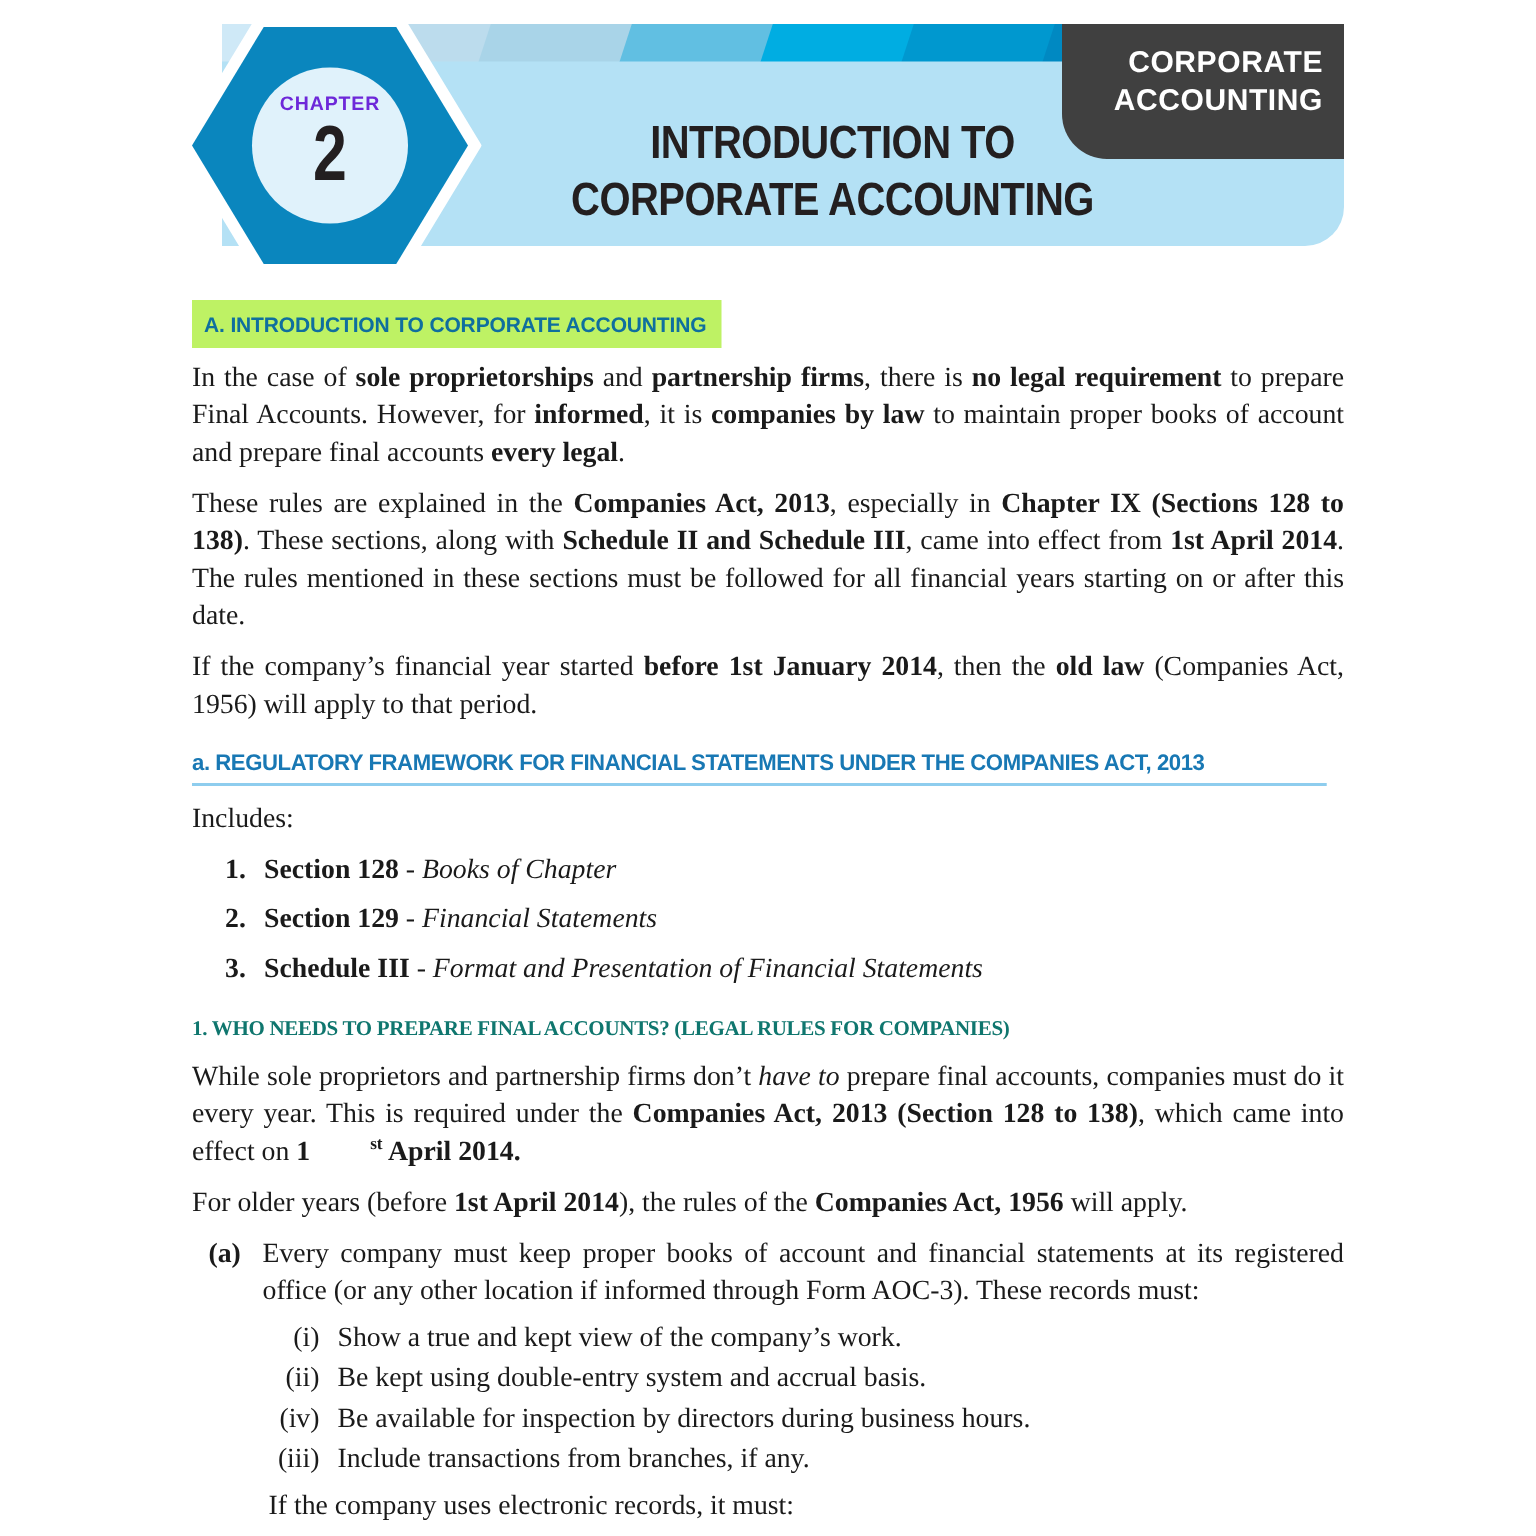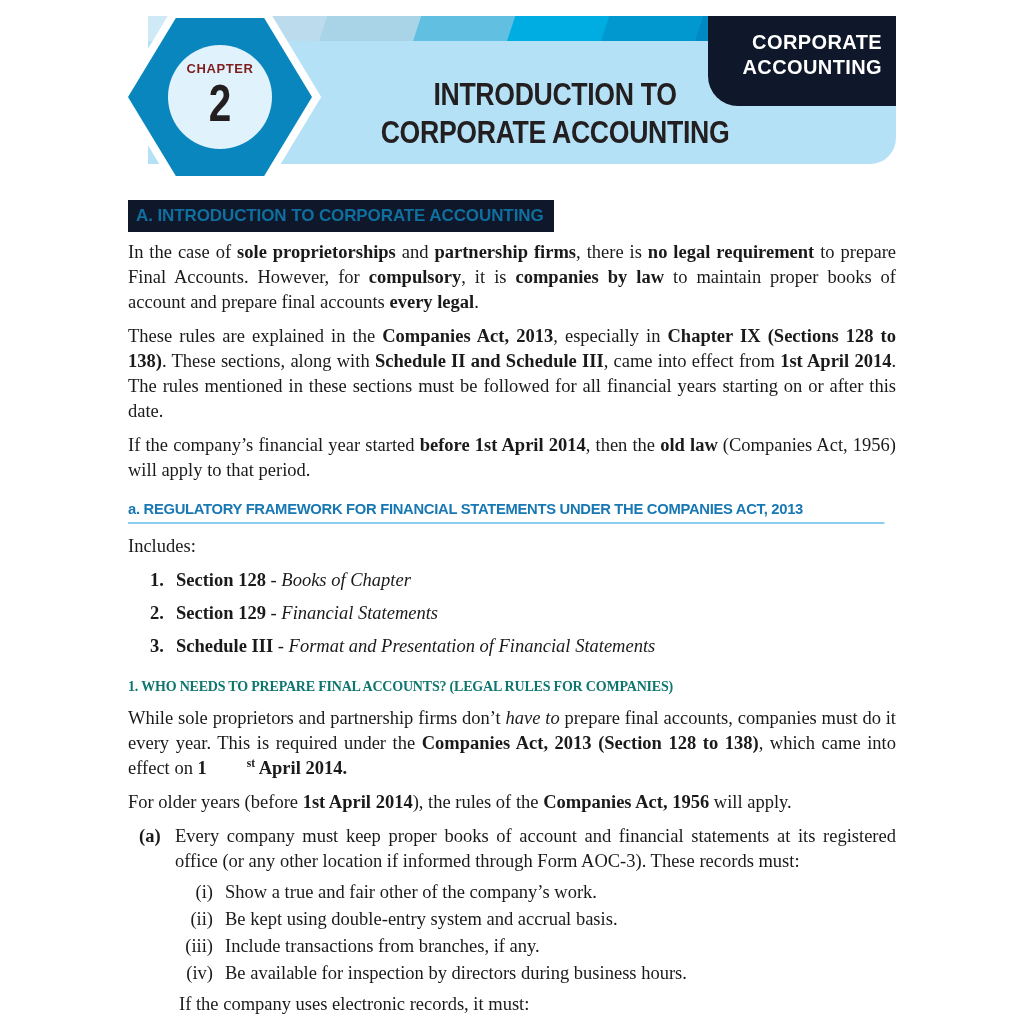--- a/index.html
+++ b/index.html
@@ -53,21 +53,21 @@
     border-bottom-right-radius: 26px;
   }
 
   
   .corner-panel {
     position: absolute;
     right: 128px;
     top: 16px;
     width: 188px;
     height: 90px;
-    background: #0f172a;
+    background: #404040;
     border-bottom-left-radius: 30px;
   }
   .corner-panel-label {
     position: absolute;
     right: 14px;
     top: 14px;
     width: 160px;
     text-align: right;
     font-family: "Liberation Sans", sans-serif;
     font-weight: bold;
@@ -128,21 +128,21 @@
   .hex-chapter-word {
     position: absolute;
     left: 0;
     top: 43px;
     width: 184px;
     text-align: center;
     font-family: "Liberation Sans", sans-serif;
     font-weight: bold;
     font-size: 13px;
     letter-spacing: 0.6px;
-    color: #7f1d1d;
+    color: #6d28d9;
   }
   .hex-chapter-num {
     position: absolute;
     left: 0;
     top: 56px;
     width: 184px;
     text-align: center;
     font-family: "Liberation Sans", sans-serif;
     font-weight: bold;
     font-size: 52px;
@@ -156,25 +156,25 @@
   .content {
     position: absolute;
     left: 128px;
     top: 200px;
     width: 768px;
   }
 
   
   .head-a {
     display: inline-block;
-    background: #0f172a;
+    background: #bef264;
     color: #0f6f9e;
     font-family: "Liberation Sans", sans-serif;
     font-weight: bold;
-    font-size: 17px;
+    font-size: 14px;
     line-height: 22px;
     letter-spacing: -0.1px;
     padding: 5px 10px 5px 8px;
     margin: 0 0 8px 0;
   }
 
   
   .head-sub {
     color: #1878b4;
     font-family: "Liberation Sans", sans-serif;
@@ -322,25 +322,25 @@
     <div class="hex-circle"></div>
     <div class="hex-chapter-word">CHAPTER</div>
     <div class="hex-chapter-num">2</div>
   </div>
 </div>
 
 <div class="content">
 
   <div class="head-a">A. INTRODUCTION TO CORPORATE ACCOUNTING</div>
 
-  <p class="body"><span>In the case of </span><b>sole proprietorships</b><span> and </span><b>partnership firms</b><span>, there is </span><b>no legal requirement</b><span> to prepare Final Accounts. However, for </span><b>compulsory</b><span>, it is </span><b>companies by law</b><span> to maintain proper books of account and prepare final accounts </span><b>every legal</b><span>.</span></p>
+  <p class="body"><span>In the case of </span><b>sole proprietorships</b><span> and </span><b>partnership firms</b><span>, there is </span><b>no legal requirement</b><span> to prepare Final Accounts. However, for </span><b>informed</b><span>, it is </span><b>companies by law</b><span> to maintain proper books of account and prepare final accounts </span><b>every legal</b><span>.</span></p>
 
   <p class="body"><span>These rules are explained in the </span><b>Companies Act, 2013</b><span>, especially in </span><b>Chapter IX (Sections 128 to 138)</b><span>. These sections, along with </span><b>Schedule II and Schedule III</b><span>, came into effect from </span><b>1st April 2014</b><span>. The rules mentioned in these sections must be followed for all financial years starting on or after this date.</span></p>
 
-  <p class="body"><span>If the company’s financial year started </span><b>before 1st April 2014</b><span>, then the </span><b>old law</b><span> (Companies Act, 1956) will apply to that period.</span></p>
+  <p class="body"><span>If the company’s financial year started </span><b>before 1st January 2014</b><span>, then the </span><b>old law</b><span> (Companies Act, 1956) will apply to that period.</span></p>
 
   <div class="head-sub">a. REGULATORY FRAMEWORK FOR FINANCIAL STATEMENTS UNDER THE COMPANIES ACT, 2013</div>
 
   <p class="body">Includes:</p>
 
   <ul class="dec-list">
     <li><span class="marker">1.</span><b>Section 128</b><span> - </span><i>Books of Chapter</i></li>
     <li><span class="marker">2.</span><b>Section 129</b><span> - </span><i>Financial Statements</i></li>
     <li><span class="marker">3.</span><b>Schedule III</b><span> - </span><i>Format and Presentation of Financial Statements</i></li>
   </ul>
@@ -349,24 +349,24 @@
 
   <p class="body"><span>While sole proprietors and partnership firms don’t </span><i>have to</i><span> prepare final accounts, companies must do it every year. This is required under the </span><b>Companies Act, 2013 (Section 128 to 138)</b><span>, which came into effect on </span><b>1</b><b><sup>st</sup></b><b> April 2014.</b></p>
 
   <p class="body"><span>For older years (before </span><b>1st April 2014</b><span>), the rules of the </span><b>Companies Act, 1956</b><span> will apply.</span></p>
 
   <div class="alpha-block">
     <div class="alpha-marker">(a)</div>
     <div class="alpha-para">Every company must keep proper books of account and financial statements at its registered office (or any other location if informed through Form AOC-3). These records must:</div>
 
     <ul class="roman-list">
-      <li><span class="marker">(i)</span><span>Show a true and fair other of the company’s work.</span></li>
+      <li><span class="marker">(i)</span><span>Show a true and kept view of the company’s work.</span></li>
       <li><span class="marker">(ii)</span><span>Be kept using double-entry system and accrual basis.</span></li>
+      <li><span class="marker">(iv)</span><span>Be available for inspection by directors during business hours.</span></li>
       <li><span class="marker">(iii)</span><span>Include transactions from branches, if any.</span></li>
-      <li><span class="marker">(iv)</span><span>Be available for inspection by directors during business hours.</span></li>
     </ul>
 
     <div class="alpha-lead">If the company uses electronic records, it must:</div>
 
   </div>
 
   
 </div>
 
 </body></html>

